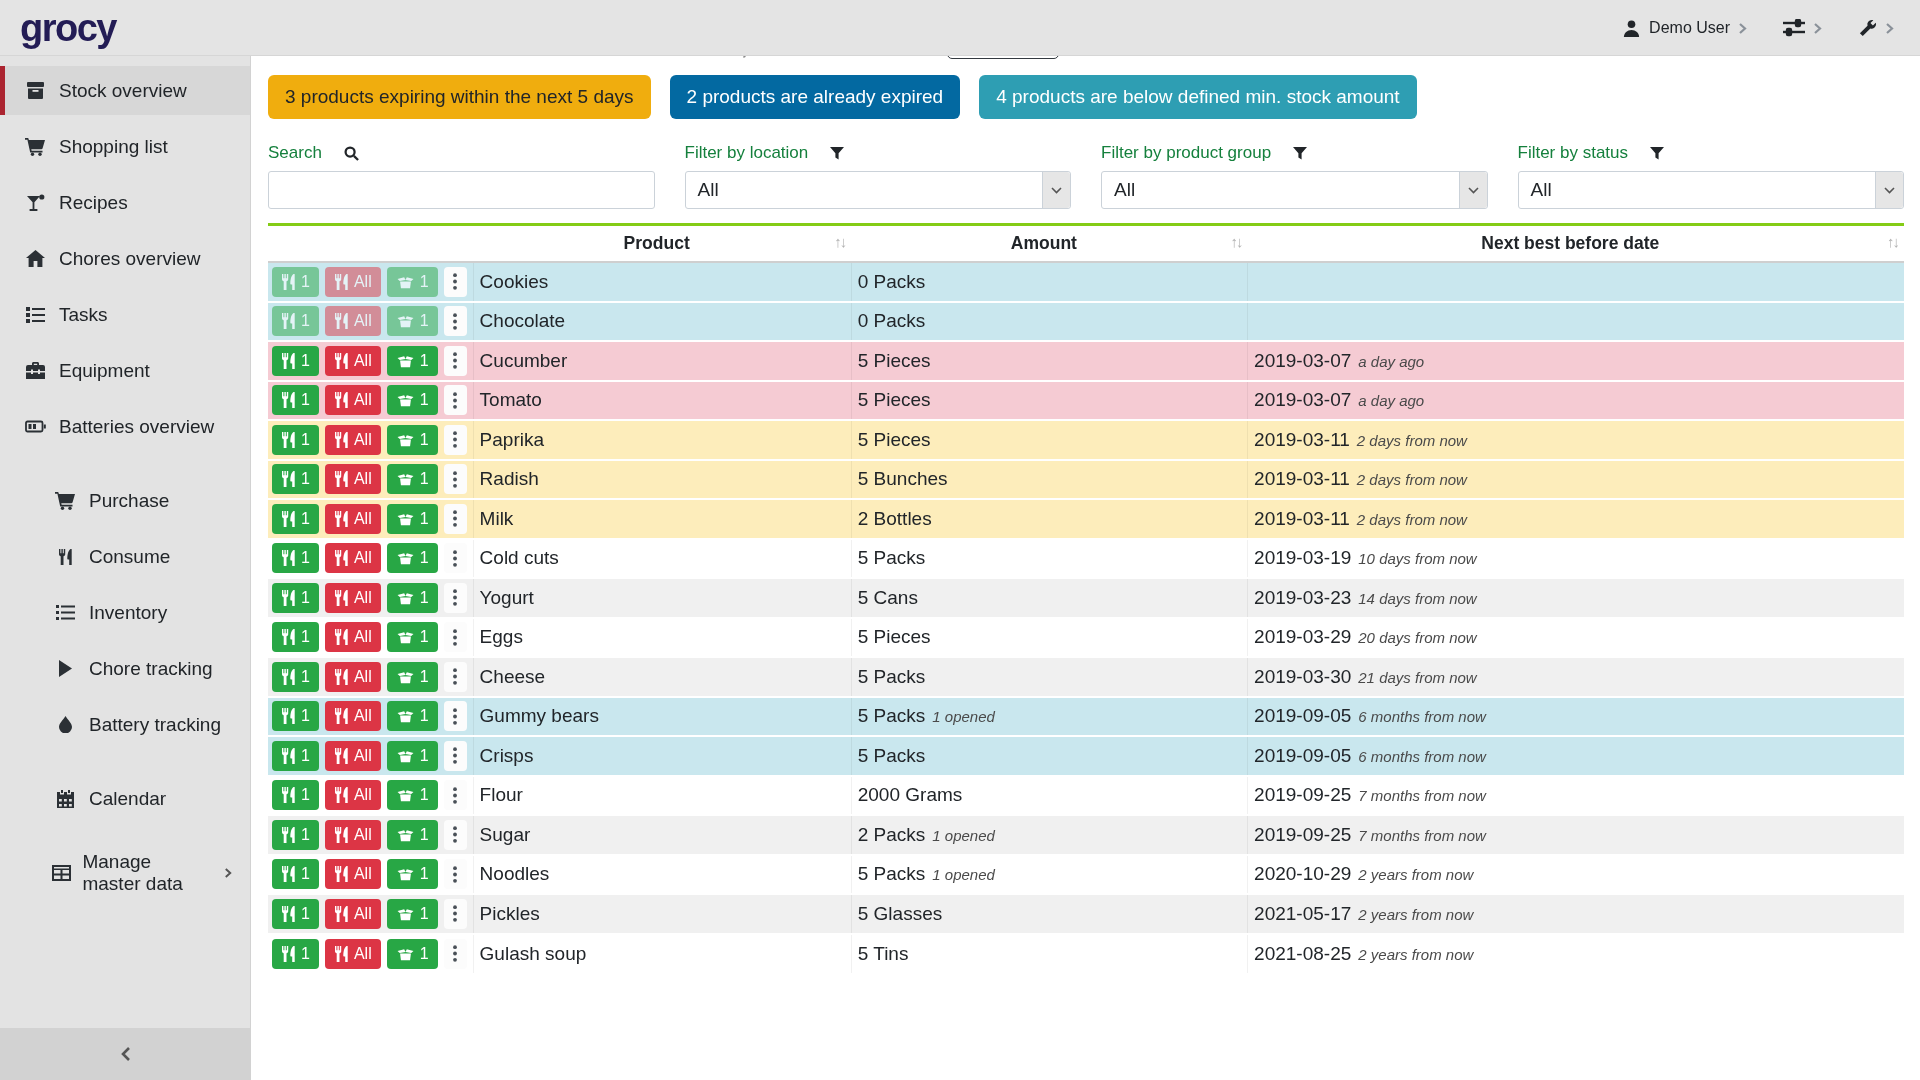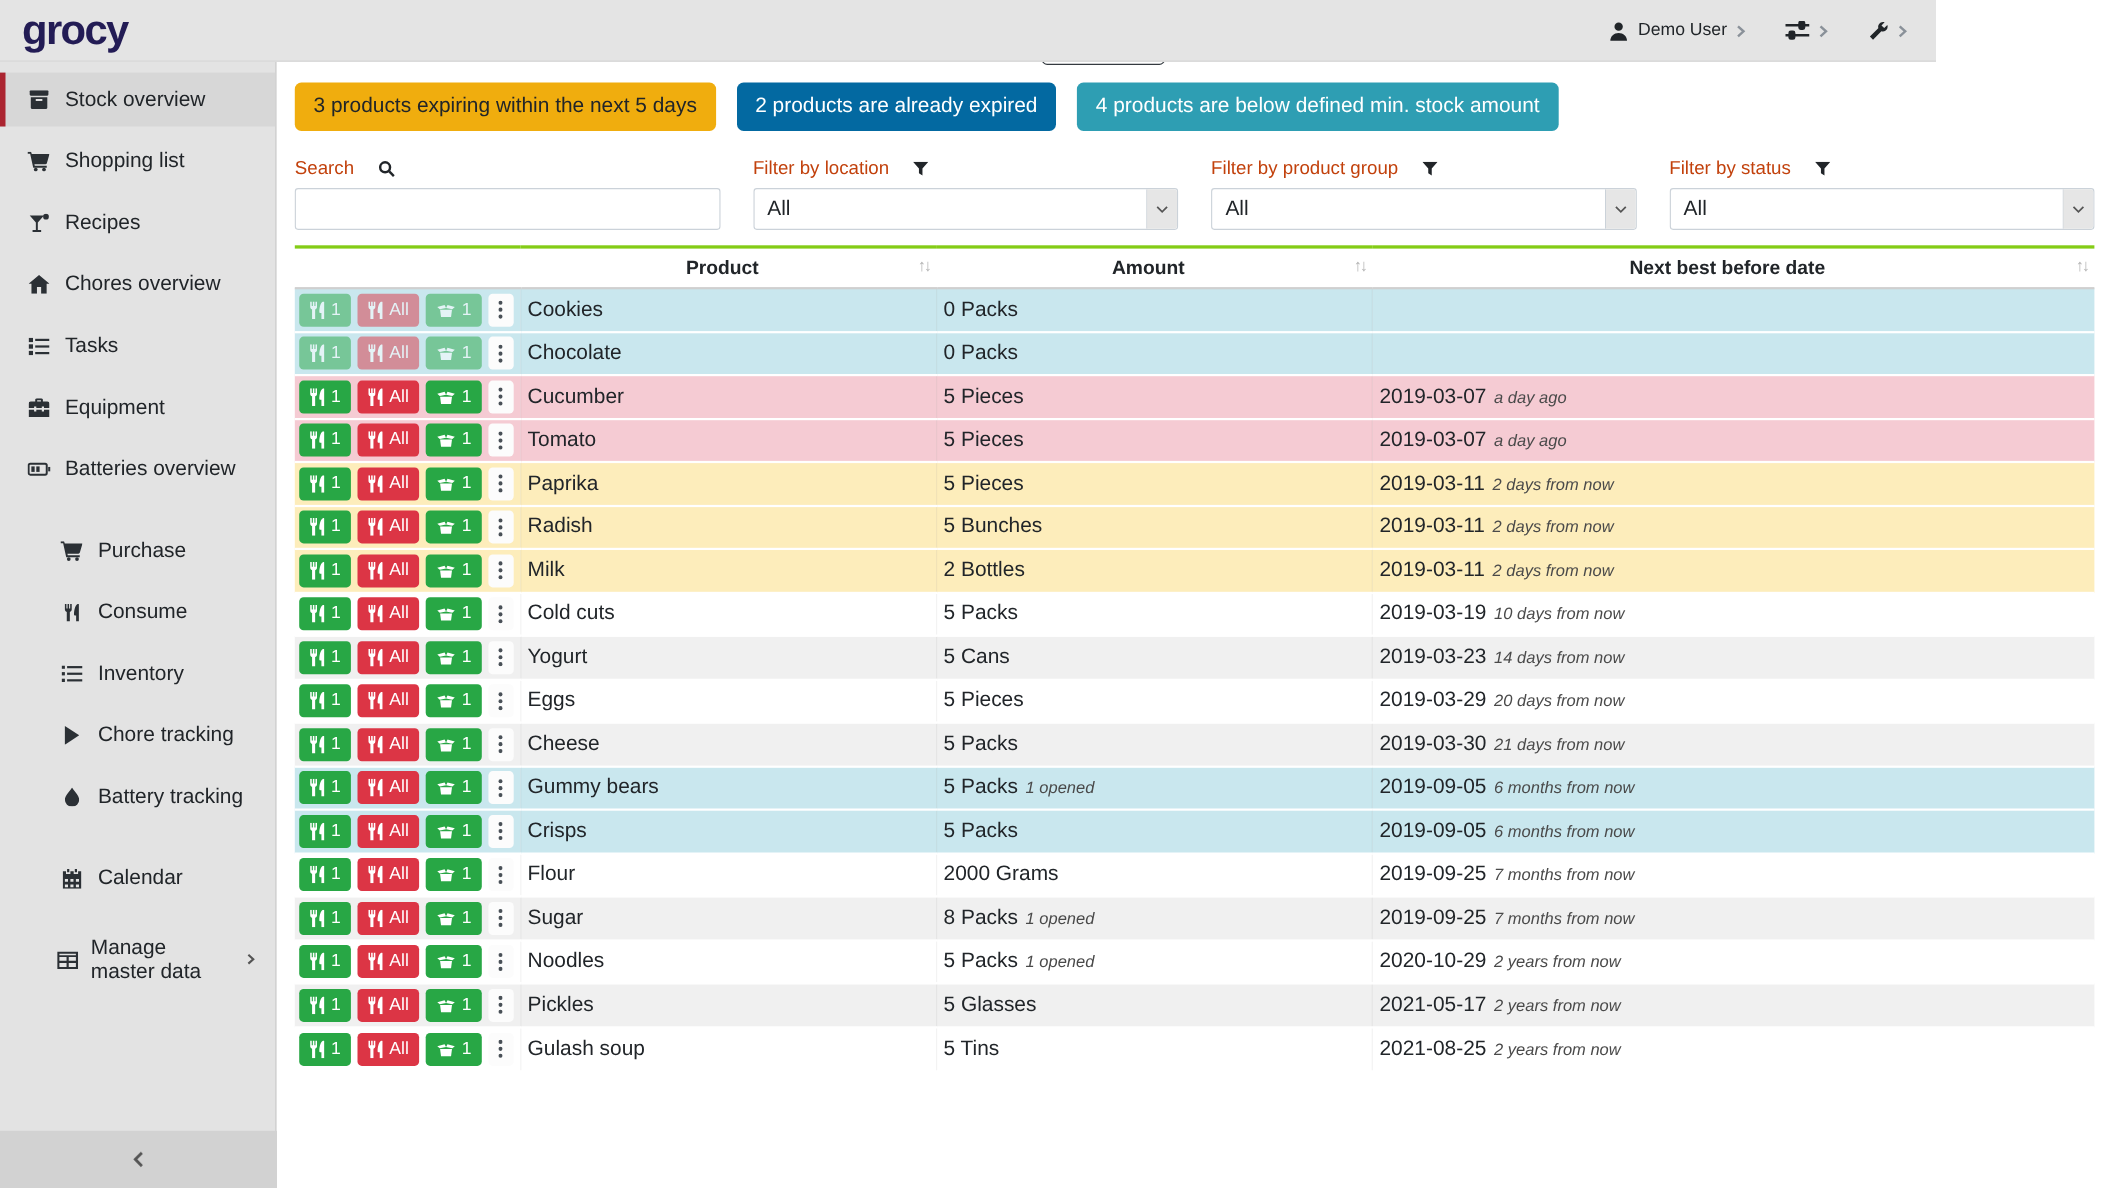--- a/index.html
+++ b/index.html
@@ -1,20 +1,20 @@
 <!DOCTYPE html>
 <html style="--logo: #231c55; --accent: #ab2430; --green: #28a745; --red: #dc3545; --row-info: #c9e7ee; --row-danger: #f5cbd3; --row-warning: #fdedbb; --stripe: #f0f0f0;"><head>
 <meta charset="utf-8">
 <style>
   * { box-sizing: border-box; margin: 0; padding: 0; }
   html,body { width:1920px; height:1080px; overflow:hidden; background:#fff;
     font-family:"Liberation Sans", sans-serif; color:#212529; }
 
   
-  .topbar { position:fixed; top:0; left:0; width:1760px; height:56px;
+  .topbar { position:fixed; top:0; left:0; width:1920px; height:56px;
     background:#e4e4e4; border-bottom:1px solid #d6d6d6; z-index:20; }
   .logo { position:absolute; left:20px; top:0; height:56px; line-height:56px;
     font-size:38px; font-weight:800; letter-spacing:-1.5px; color:var(--logo); }
   .topbar-right { position:absolute; right:26px; top:0; height:56px;
     display:flex; align-items:center; gap:13px; }
   .tb-item { display:flex; align-items:center; gap:8px; font-size:16px; color:#212529; cursor:pointer; }
   .tb-sep { width:10px; }
   .chev { color:#8a9199; display:flex; align-items:center; }
   .icn { display:inline-flex; align-items:center; justify-content:center; }
   .icn svg { display:block; }
@@ -39,21 +39,21 @@
   .page-title { font-size:40px; font-weight:500; color:#212529; }
   .page-subtitle { font-size:35px; font-weight:400; color:#8b8b8b; }
   .journal-btn { display:flex; align-items:center; gap:7px; border:1px solid #343a40;
     background:#fff; border-radius:5px; padding:6px 13px; font-size:19px; color:#212529;
     cursor:pointer; margin-left:4px; font-family:inherit; }
 
   .alerts { display:flex; gap:19px; margin:12px 0 24px 0; }
   .alert-badge { font-size:19px; padding:11px 17px; border-radius:6px; cursor:pointer; }
 
   .filters { display:grid; grid-template-columns:repeat(4,1fr); column-gap:30px; margin-bottom:14px; }
-  .filter-label { display:flex; align-items:center; gap:22px; font-size:17px; margin-bottom:8px; color:#c2410c; }
+  .filter-label { display:flex; align-items:center; gap:22px; font-size:17px; margin-bottom:8px; color:#15803d; }
   .filter-label .icn { color:#212529; }
   .text-input { width:100%; height:38px; border:1px solid #cbd2d9; border-radius:3px;
     font-size:19px; padding:0 10px; font-family:inherit; background:#fff; }
   .select { position:relative; width:100%; height:38px; border:1px solid #cbd2d9;
     border-radius:3px; background:#fff; font-size:19px; display:flex; align-items:center;
     padding:0 40px 0 12px; cursor:pointer; }
   .select .sel-btn { position:absolute; right:0; top:0; bottom:0; width:28px;
     background:#e6e6e6; border-left:1px solid #cbd2d9; border-radius:0 3px 3px 0;
     display:flex; align-items:center; justify-content:center; color:#555; }
 
@@ -1053,21 +1053,21 @@
                   <svg width="4" height="17" viewBox="0 0 4 17" fill="#495057">
                     <circle cx="2" cy="2.2" r="1.9"></circle>
                     <circle cx="2" cy="8.5" r="1.9"></circle>
                     <circle cx="2" cy="14.8" r="1.9"></circle>
                   </svg>
                 </span>
               </button>
             </div>
           </td>
           <td>Sugar</td>
-          <td><span>8 Packs</span><span class="note">1 opened</span></td>
+          <td><span>2 Packs</span><span class="note">1 opened</span></td>
           <td><span>2019-09-25</span><span class="note">7 months from now</span></td>
         </tr>
         <tr class="plain">
           <td class="actions">
             <div class="actions-wrap">
               <button class="rbtn green">
                 <span class="icn">
                   <svg width="15" height="16" viewBox="0 0 15 16" fill="currentColor">
                     <path d="M1 0h1.4v4.2h1V0h1.4v4.2h1V0h1.4v5.2c0 1-.7 1.9-1.7 2.1V16H2.7V7.3C1.7 7.1 1 6.2 1 5.2z"></path>
                     <path d="M13.8 0c.2 0 .4.2.4.4V16h-2.5v-5.5h-1.2c-.4 0-.7-.3-.7-.7C9.8 6 10.6 1.8 13 .1c.2-.1.5-.1.8-.1z" transform="translate(-0.5,0)"></path>

